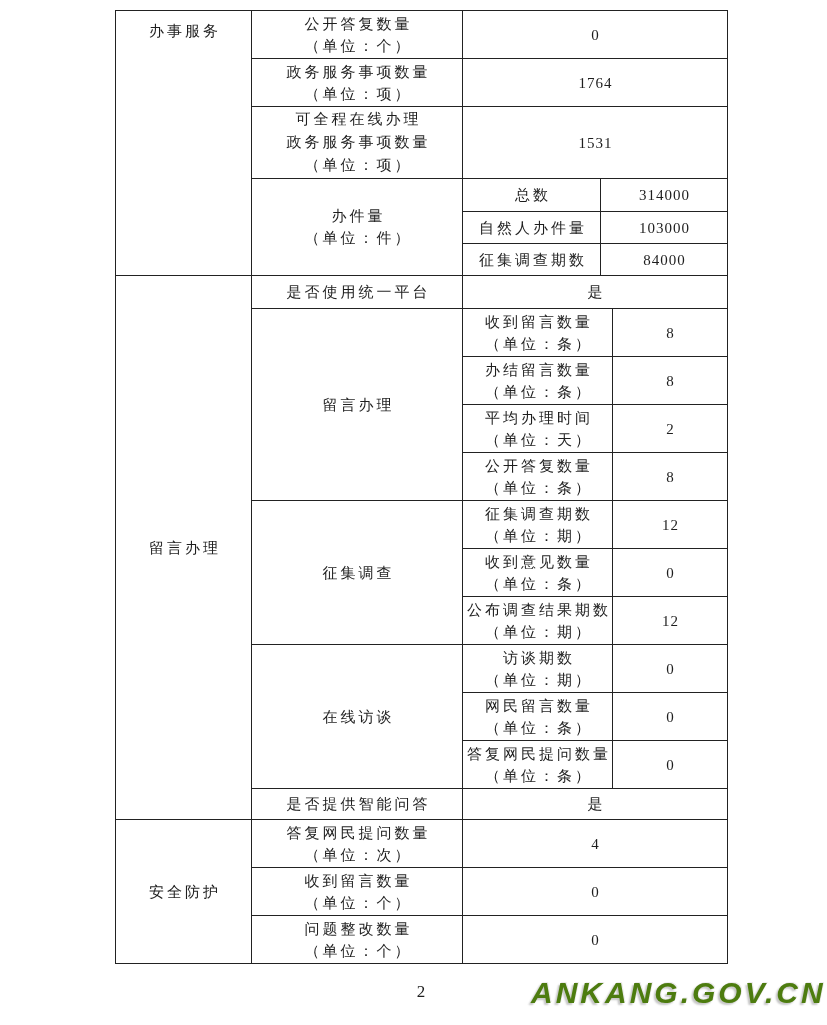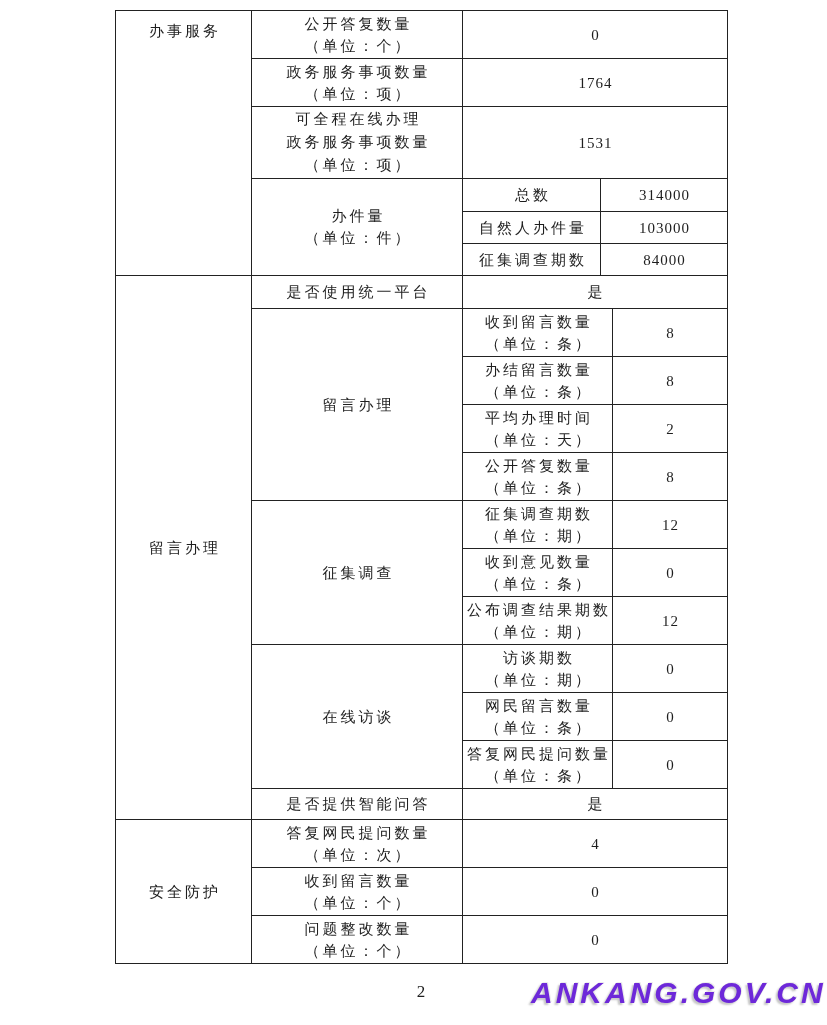--- a/index.html
+++ b/index.html
@@ -41,21 +41,21 @@
 
   .page-number {
     position: absolute; left: 115px; top: 982px; width: 612px;
     text-align: center; font-size: 17px; color: #1e1e1e;
   }
   .watermark {
     position: absolute; left: 531px; top: 976px;
     font-family: "Liberation Sans", "DejaVu Sans", sans-serif;
     font-size: 30px; font-weight: bold; font-style: italic;
     letter-spacing: 3px; white-space: nowrap;
-    color: #6d28d9;
+    color: #4d7c0f;
     text-shadow: -2px 2px 2px #c6c6c6, 1px -1px 0 #ececec;
   }
 </style>
 </head>
 <body>
 
 <div class="page">
 
   <table class="report">
     <colgroup>

